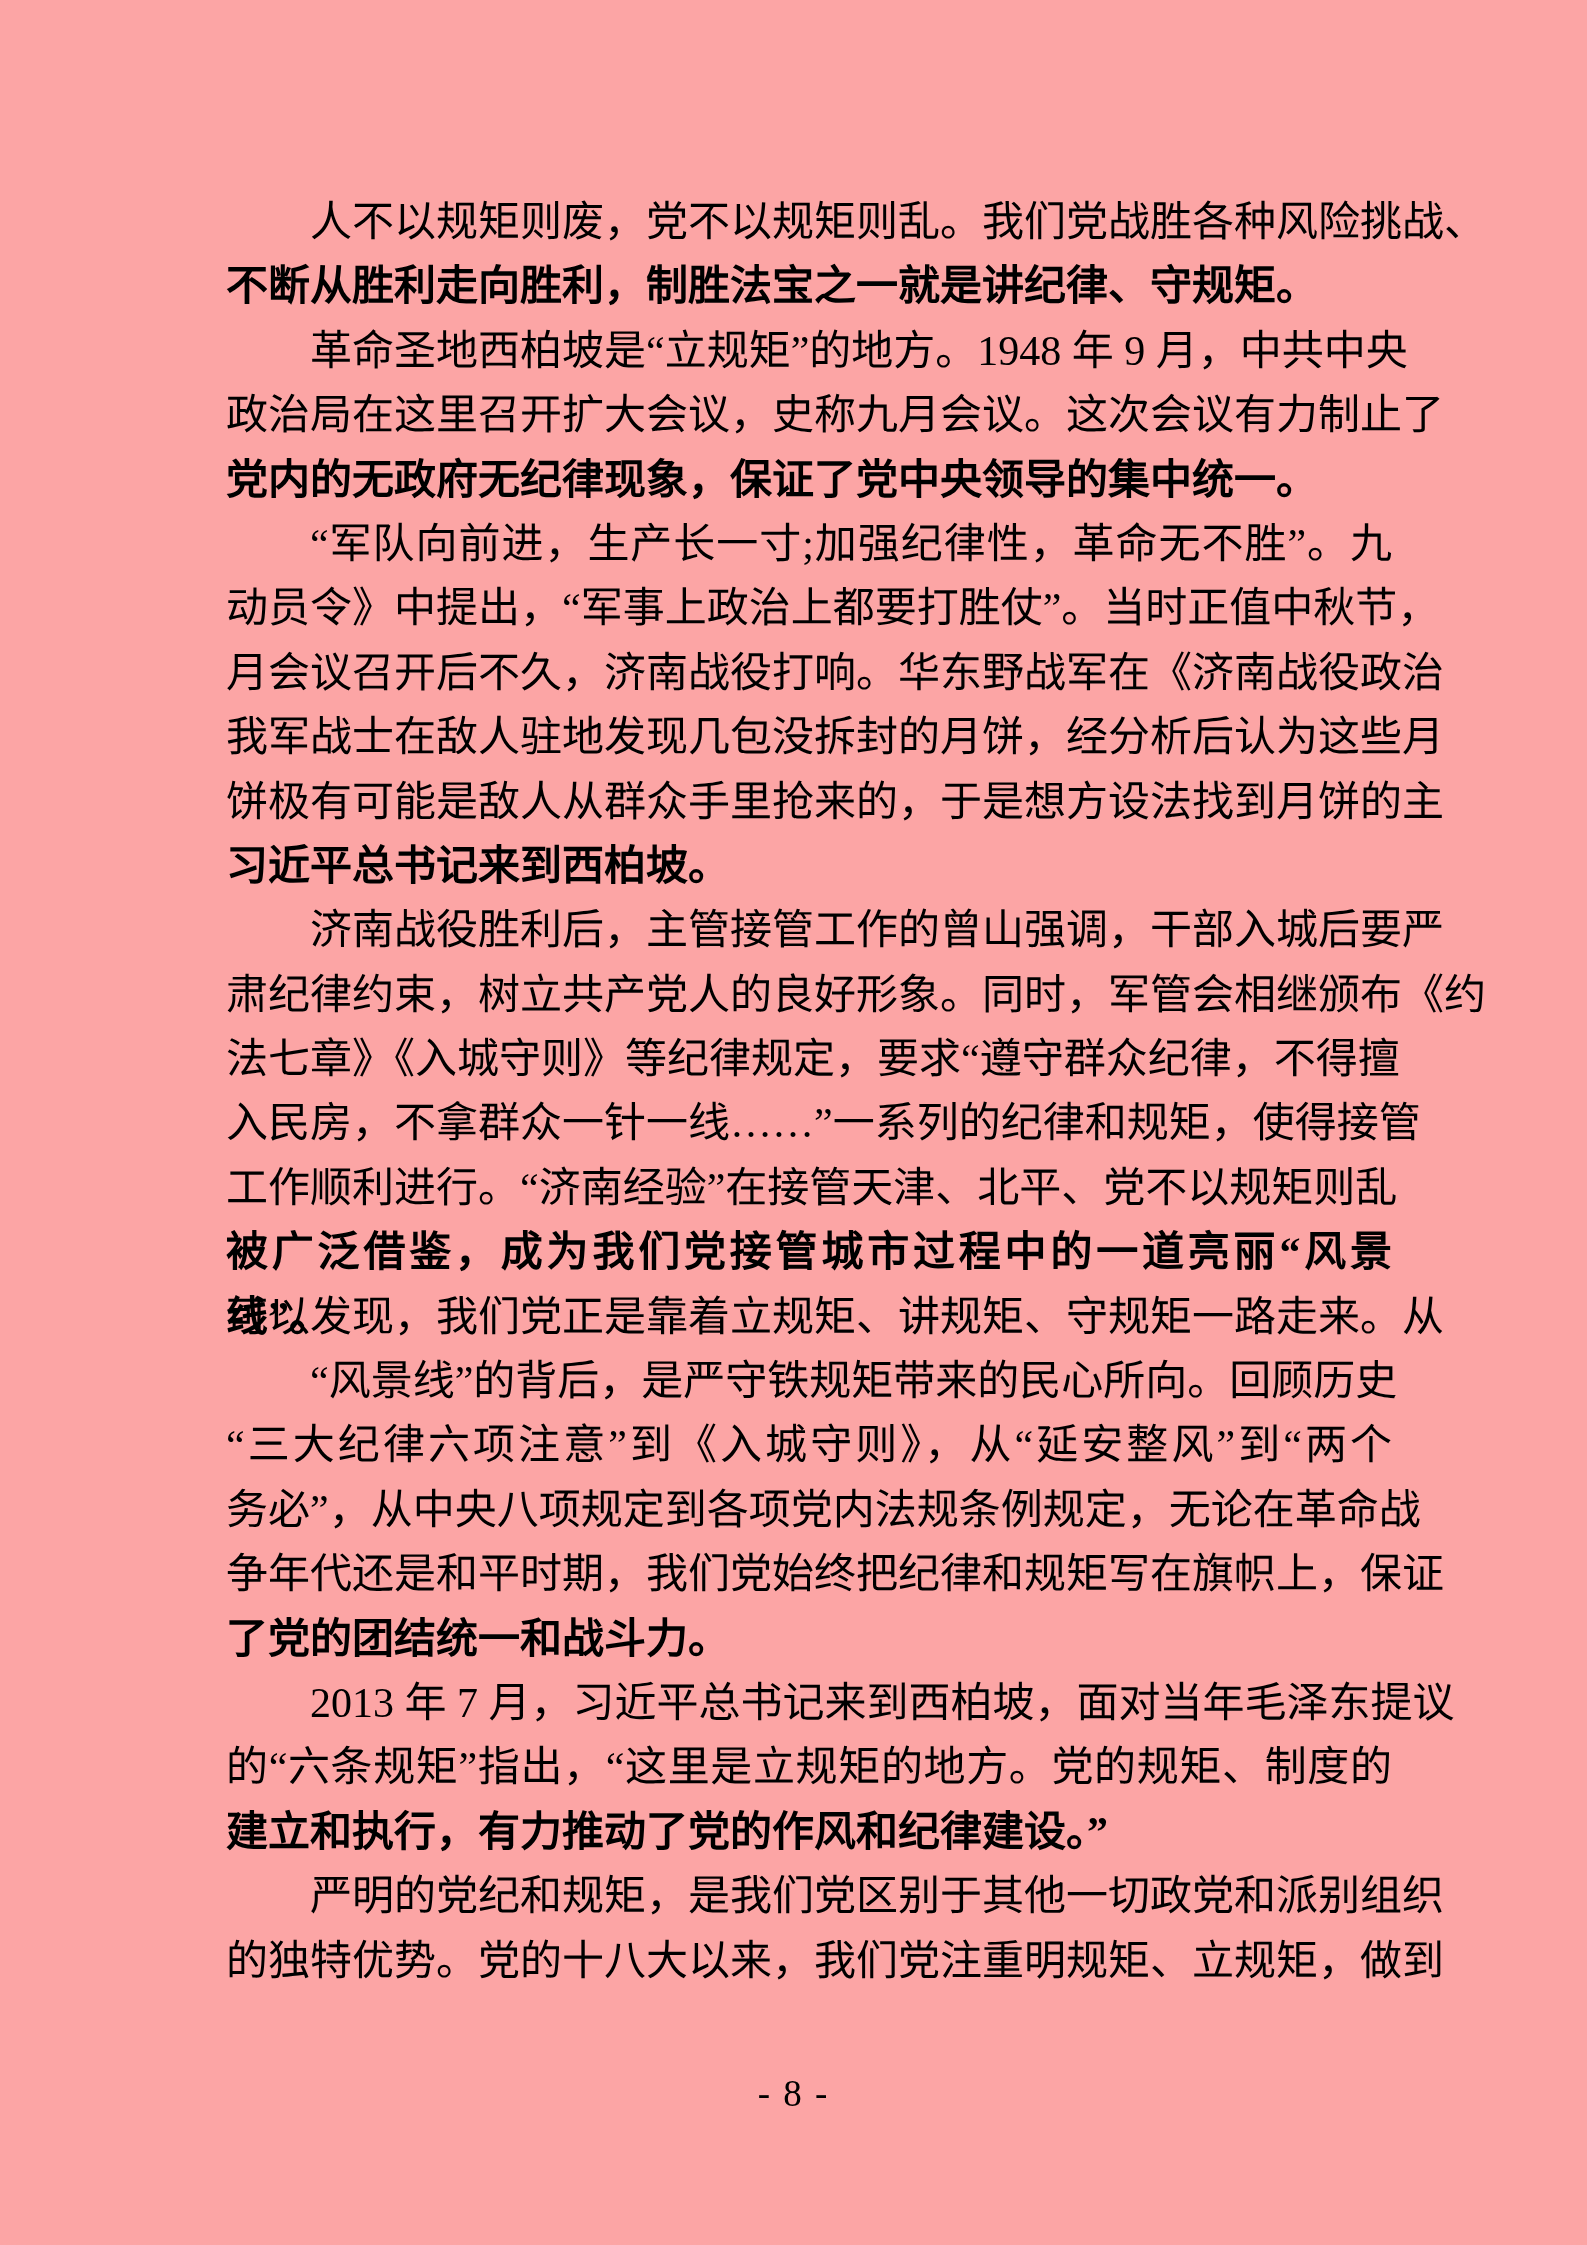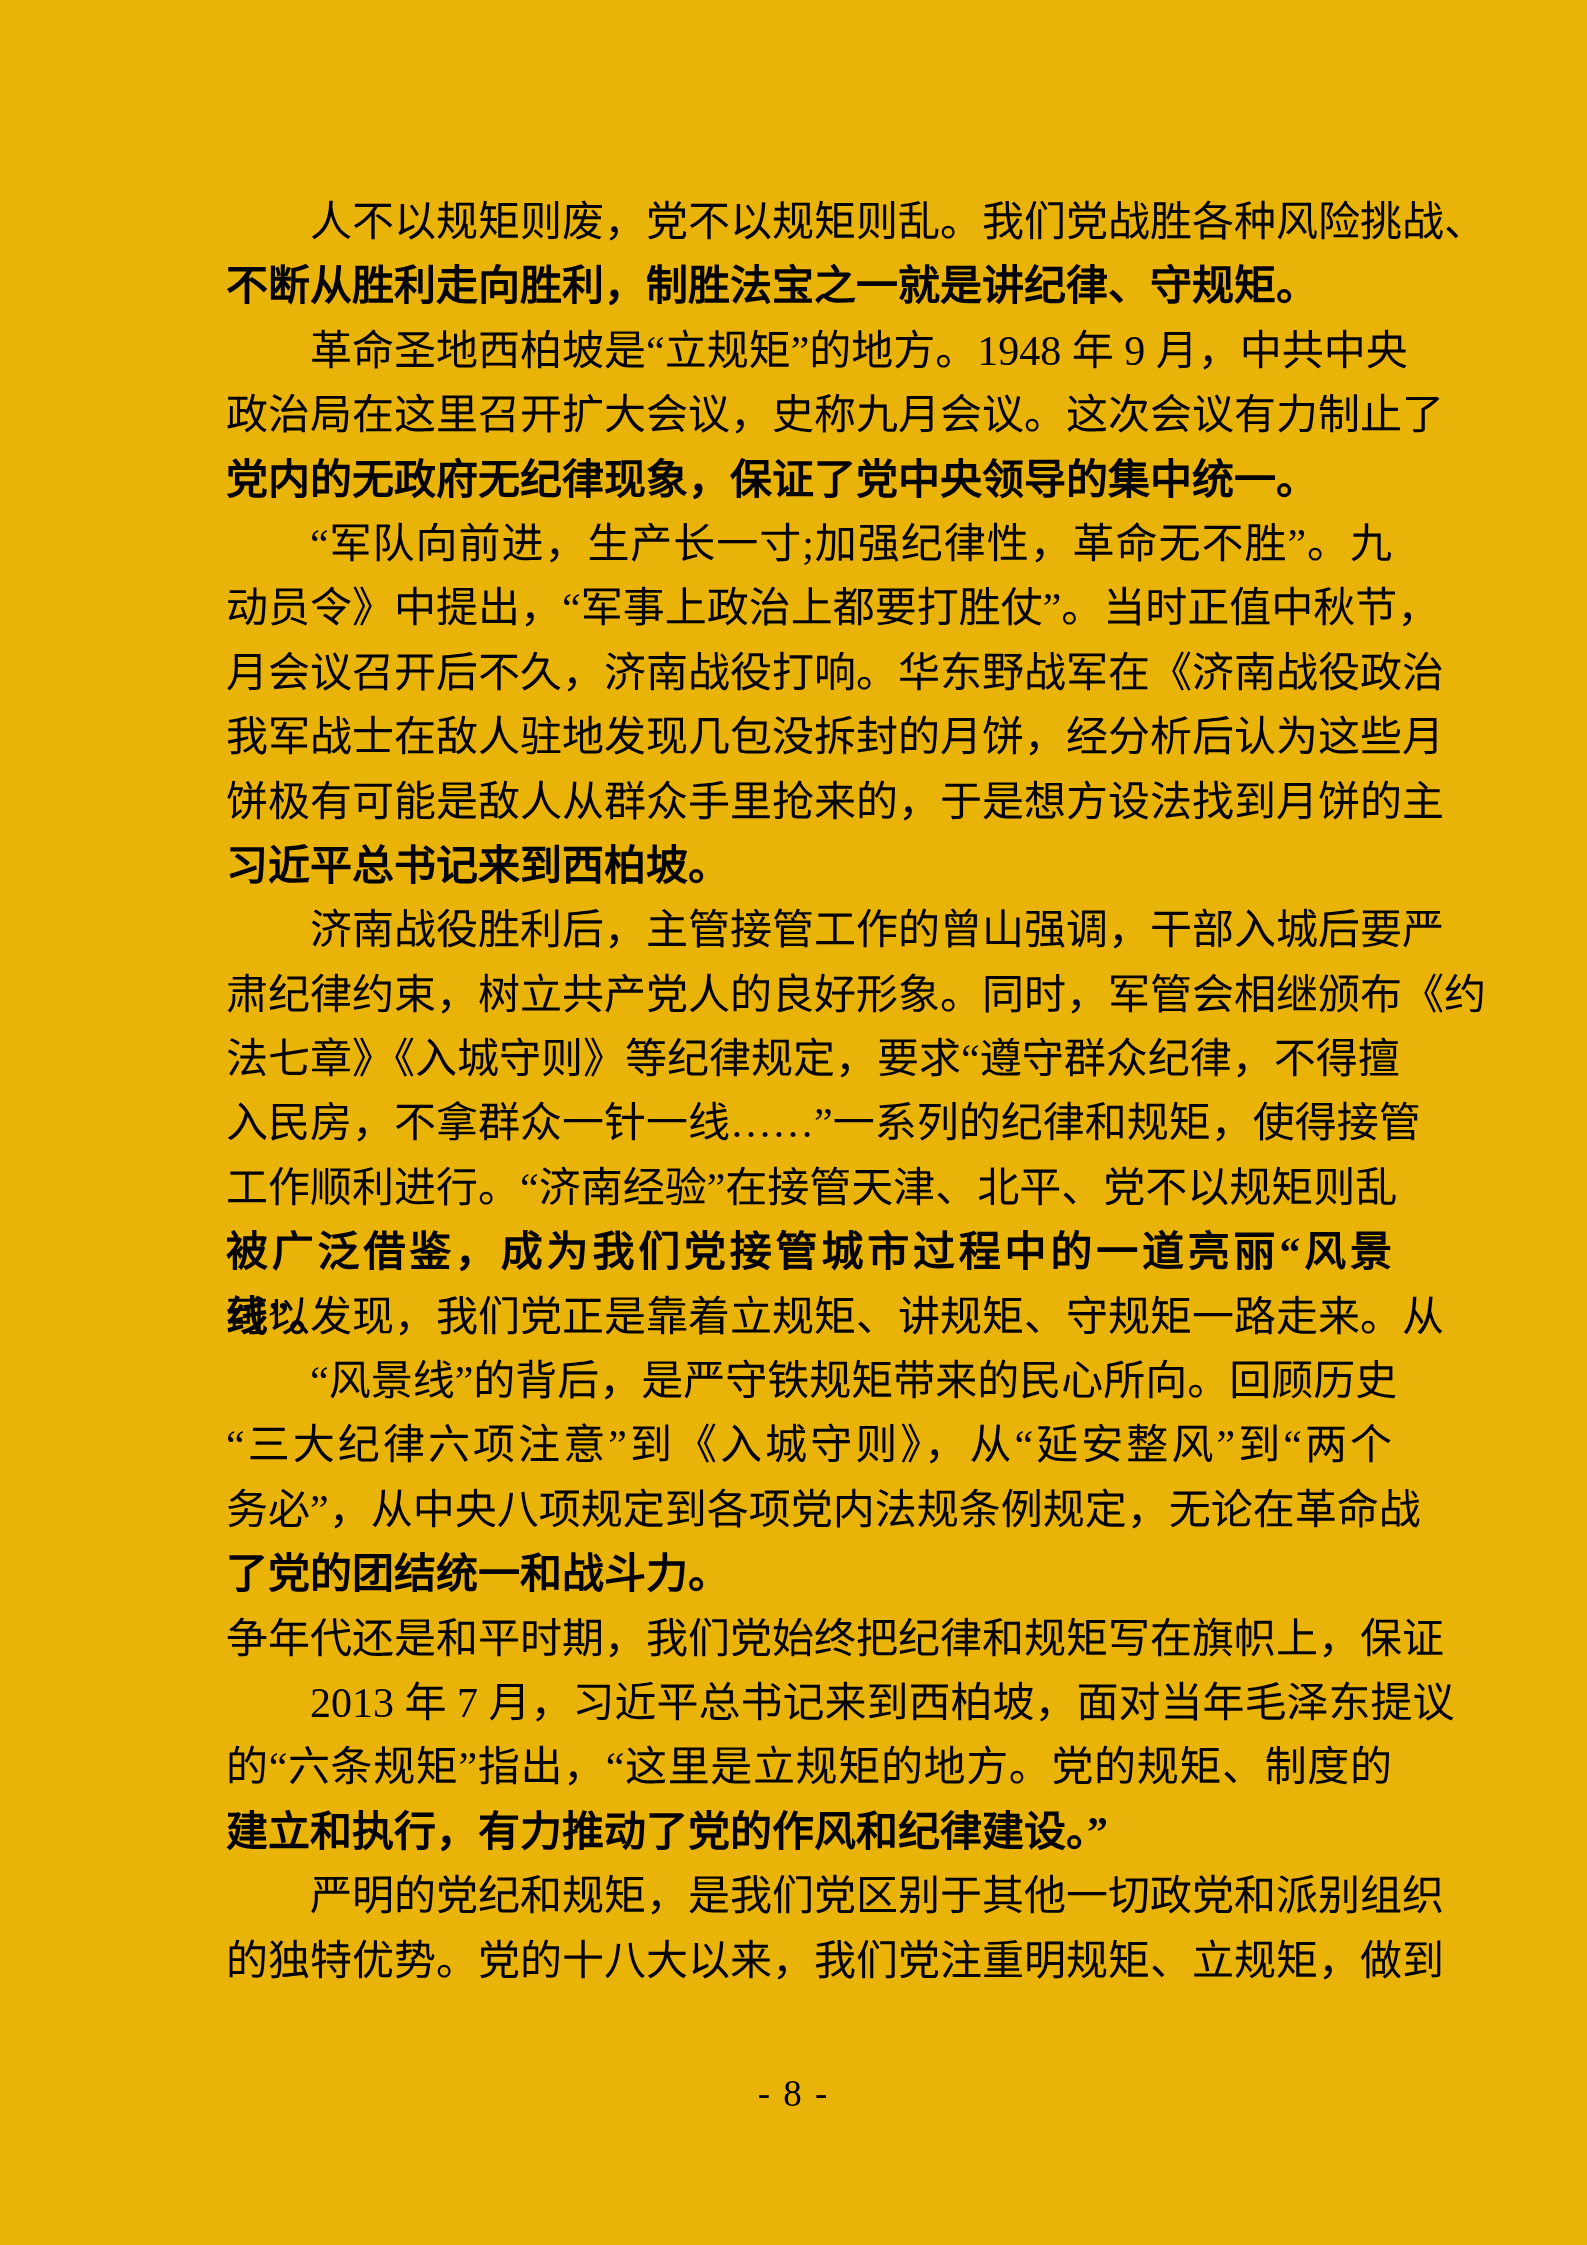--- a/index.html
+++ b/index.html
@@ -4,21 +4,21 @@
 <style>
   html, body {
     margin: 0;
     padding: 0;
     background: #ffffff;
   }
   .page {
     position: relative;
     width: 1587px;
     height: 2245px;
-    background: #eab308;
+    background: #fca5a5;
     color: #000000;
     font-family: "Liberation Serif", "DejaVu Serif", serif;
     overflow: hidden;
   }
   .doc-body {
     position: absolute;
     left: 226px;
     top: 190px;
     width: 1166px;
   }
@@ -85,22 +85,22 @@
         <div class="line">法七章》《入城守则》等纪律规定，要求“遵守群众纪律，不得擅</div>
         <div class="line">入民房，不拿群众一针一线……”一系列的纪律和规矩，使得接管</div>
         <div class="line">工作顺利进行。“济南经验”在接管天津、北平、党不以规矩则乱</div>
         <div class="line end">被广泛借鉴，成为我们党接管城市过程中的一道亮丽“风景线”。</div>
       </div>
       <div class="para">
         <div class="line">可以发现，我们党正是靠着立规矩、讲规矩、守规矩一路走来。从</div>
         <div class="line first">“风景线”的背后，是严守铁规矩带来的民心所向。回顾历史</div>
         <div class="line">“三大纪律六项注意”到《入城守则》，从“延安整风”到“两个</div>
         <div class="line">务必”，从中央八项规定到各项党内法规条例规定，无论在革命战</div>
+        <div class="line">争年代还是和平时期，我们党始终把纪律和规矩写在旗帜上，保证</div>
         <div class="line end">了党的团结统一和战斗力。</div>
-        <div class="line">争年代还是和平时期，我们党始终把纪律和规矩写在旗帜上，保证</div>
       </div>
       <div class="para">
         <div class="line first">2013 年 7 月，习近平总书记来到西柏坡，面对当年毛泽东提议</div>
         <div class="line">的“六条规矩”指出，“这里是立规矩的地方。党的规矩、制度的</div>
         <div class="line end">建立和执行，有力推动了党的作风和纪律建设。”</div>
       </div>
       <div class="para">
         <div class="line first">严明的党纪和规矩，是我们党区别于其他一切政党和派别组织</div>
         <div class="line">的独特优势。党的十八大以来，我们党注重明规矩、立规矩，做到</div>
       </div>

